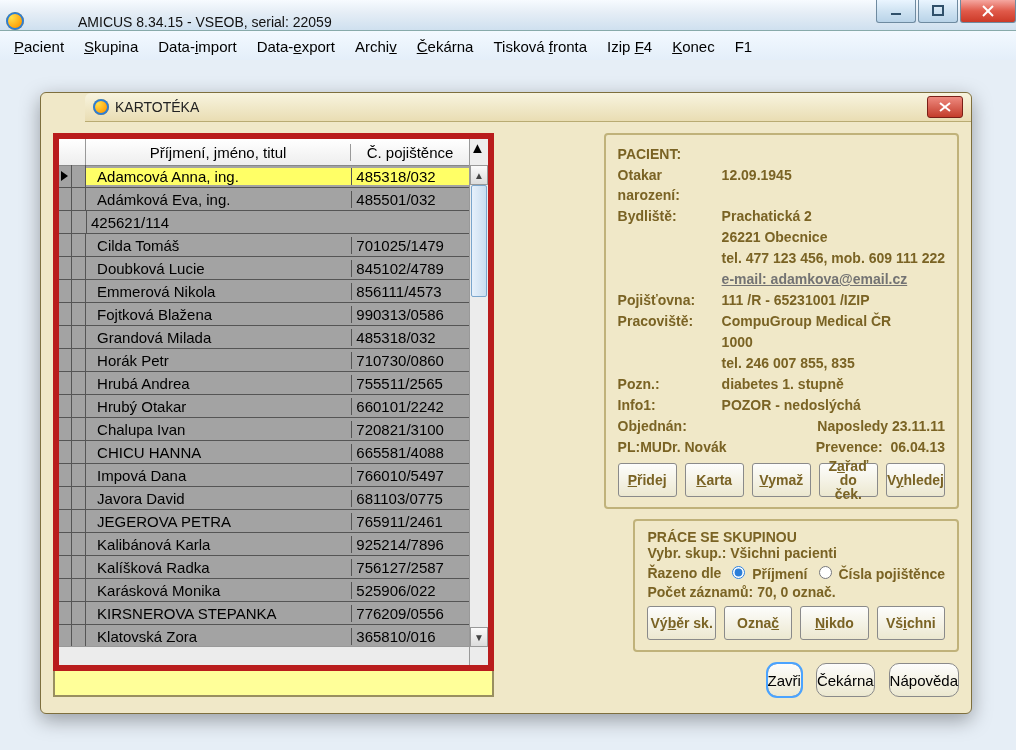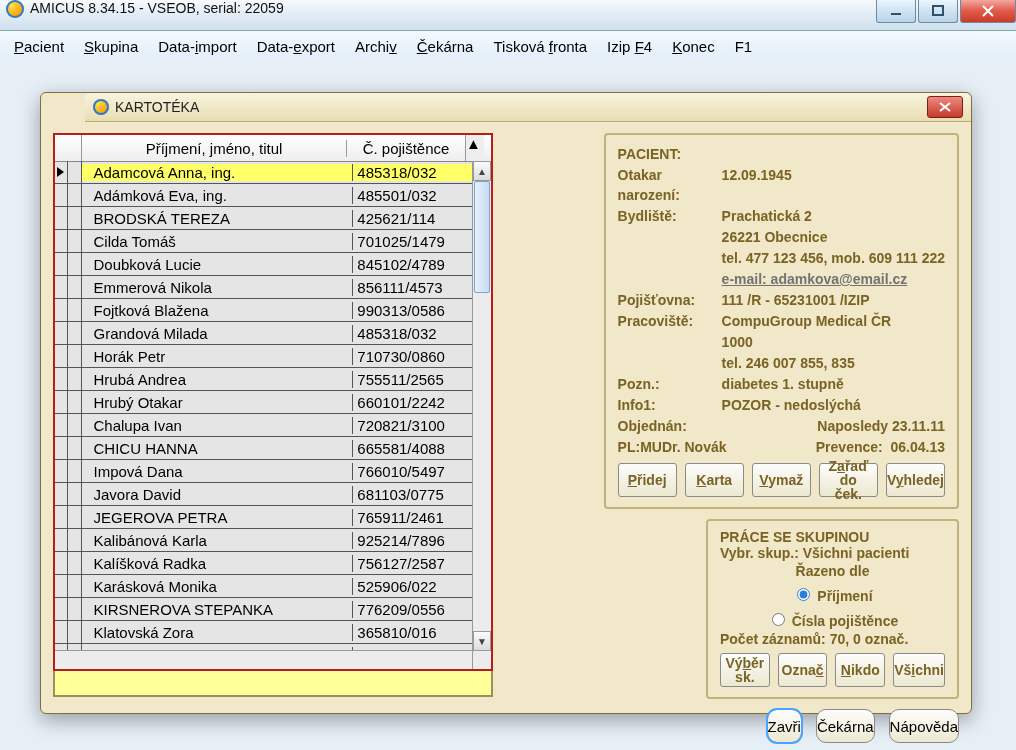--- a/index.html
+++ b/index.html
@@ -1,19 +1,19 @@
 <!DOCTYPE html>
 <html><head>
 <meta charset="utf-8">
 <style>
   html,body{margin:0;padding:0;font-family:Tahoma,Verdana,sans-serif;font-size:13px;}
   body{width:1016px;height:750px;background:linear-gradient(to bottom,#0b3a57,#1b5d7a 50%,#0b3a57);overflow:hidden;}
   .window{position:absolute;left:0;top:0;width:1016px;}
   
-  .titlebar{height:30px;background:linear-gradient(to bottom,#f7fbff,#e6eef6 40%,#cfe0ef);border-bottom:1px solid #8aa;display:flex;align-items:flex-start;}
+  .titlebar{height:30px;background:linear-gradient(to bottom,#f7fbff,#e6eef6 40%,#cfe0ef);border-bottom:1px solid #8aa;display:flex;align-items:flex-end;gap:48px;}
   .titlebar .ticon{width:18px;height:18px;margin:0 6px;border-radius:50%;background:radial-gradient(circle at 30% 30%,#ffe14d,#ff9a00 70%);box-shadow:0 0 0 2px #2b7ed8 inset;}
   .titlebar .ttxt{flex:1;color:#111;font-size:14px;}
   .winbtns{display:flex;height:30px;}
   .winbtn{width:38px;height:22px;margin-top:0;border:1px solid #6e8aa0;border-top:none;border-radius:0 0 3px 3px;display:flex;align-items:center;justify-content:center;margin-left:2px;font-weight:bold;font-size:14px;color:#30506a;}
   .winbtn.min,.winbtn.max{background:linear-gradient(to bottom,#eaf5ff,#cfe3f2 50%,#b9d3e8);}
   .winbtn.close{width:54px;background:linear-gradient(to bottom,#f5a7a0,#e05a4a 50%,#cc3a28);color:#fff;}
   .winbtn svg{display:block;}
   
   .menubar{height:30px;background:linear-gradient(to bottom,#f3f9ff,#e3eef9);display:flex;align-items:center;border-bottom:1px solid #b9c7d4;padding:0 4px;font-size:15px;}
   .menubar .mitem{padding:2px 10px;color:#000;cursor:default;}
@@ -22,21 +22,21 @@
   .client{position:absolute;left:0;right:0;top:60px;height:690px;background:#e6eef6;}
   
   .kwin{position:absolute;left:40px;top:32px;width:930px;height:620px;background:#f0e8c8;border:1px solid #7e6f3e;border-radius:6px;box-shadow:0 6px 20px rgba(0,0,0,.35);}
   .kwin .ktitle{height:28px;background:linear-gradient(to bottom,#f8f4df,#e9ddb3);border-radius:6px 6px 0 0;display:flex;align-items:center;padding:0 8px;border-bottom:1px solid #b9ab72;margin-left:44px;}
   .ktitle .kicon{width:16px;height:16px;margin-right:6px;border-radius:50%;background:radial-gradient(circle at 30% 30%,#ffe14d,#ff9a00 70%);box-shadow:0 0 0 2px #2b7ed8 inset;}
   .ktitle .ktxt{flex:1;font-size:14px;color:#222;}
   .kclose{width:34px;height:20px;border:1px solid #7a1f16;border-radius:3px;background:linear-gradient(to bottom,#ee8a7f,#c33c2b);color:#fff;display:flex;align-items:center;justify-content:center;}
   .kbody{position:absolute;left:12px;right:12px;top:40px;bottom:16px;display:flex;gap:14px;}
   
   .tablewrap{flex:0 0 440px;display:flex;flex-direction:column;}
-  .grid{flex:1;border:2px solid #b91c1c;background:#e5e5e5;overflow:hidden;position:relative;font-size:15px;}
+  .grid{flex:1;border:6px solid #b91c1c;background:#a3a3a3;overflow:hidden;position:relative;font-size:15px;}
   .ghead{display:flex;background:linear-gradient(to bottom,#fff,#eee);border-bottom:1px solid #888;height:26px;align-items:center;font-weight:normal;}
   .ghead .gc0{width:26px;border-right:1px solid #999;height:100%;}
   .ghead .gc1{width:264px;text-align:center;border-right:1px solid #999;}
   .ghead .gc2{width:118px;text-align:center;}
   .ghead .gscroll{width:18px;background:#eee;border-left:1px solid #999;height:100%;}
   .gbody{position:absolute;top:26px;left:0;right:18px;bottom:18px;overflow:hidden;}
   .grow{display:flex;height:22px;align-items:center;border-bottom:1px solid #555;}
   .grow .rc0{width:12px;height:100%;border-right:1px solid #555;display:flex;align-items:center;justify-content:center;}
   .grow .rc0b{width:14px;height:100%;border-right:1px solid #555;}
   .grow .rc1{width:264px;padding-left:11px;border-right:1px solid #555;white-space:nowrap;overflow:hidden;}
@@ -55,21 +55,21 @@
   fieldset.box .rowl{display:flex;margin:1px 0;line-height:20px;}
   .rowl .lab{width:104px;flex-shrink:0;}
   .rowl .val{flex:1;}
   .rowl.empty .lab{visibility:hidden;}
   .email{color:#737373;text-decoration:underline;cursor:pointer;}
   .inforow{display:flex;justify-content:space-between;}
   .btnrow{display:flex;gap:8px;margin-top:6px;}
   .btn{flex:1;height:32px;background:linear-gradient(to bottom,#fdfdfc,#ece8d0);border:1px solid #8a8a8a;border-radius:3px;font-family:inherit;font-size:14px;font-weight:bold;cursor:default;display:flex;align-items:center;justify-content:center;text-align:center;line-height:14px;}
   .btn .u{text-decoration:underline;}
   fieldset.box2{border:2px solid #c0b27a;border-radius:4px;padding:8px 12px 10px 12px;margin:0;color:#7a6324;font-size:14px;font-weight:bold;}
-  .radiorow{display:flex;align-items:center;gap:6px;margin:2px 0;flex-direction:column;}
+  .radiorow{display:flex;align-items:center;gap:6px;margin:2px 0;}
   .radiorow input{accent-color:#2b7ed8;}
   .bottomrow{display:flex;gap:14px;margin-top:auto;}
   .bigbtn{flex:1;height:32px;background:linear-gradient(to bottom,#fdfdfc,#ece8d0);border:1px solid #8a8a8a;border-radius:10px;font-size:15px;display:flex;align-items:center;justify-content:center;}
   .bigbtn.focus{outline:2px solid #4aa3ff;outline-offset:-1px;}
 </style>
 </head>
 <body>
 
 <div class="window">
   <div class="titlebar">
@@ -139,21 +139,20 @@
                 </div>
                 <div class="grow">
                   <div class="rc0"></div>
                   <div class="rc0b"></div>
                   <div class="rc1">Adámková Eva, ing.</div>
                   <div class="rc2">485501/032</div>
                 </div>
                 <div class="grow">
                   <div class="rc0"></div>
                   <div class="rc0b"></div>
-                  <div class="rc1">BRODSKÁ TEREZA</div>
                   <div class="rc2">425621/114</div>
                 </div>
                 <div class="grow">
                   <div class="rc0"></div>
                   <div class="rc0b"></div>
                   <div class="rc1">Cilda Tomáš</div>
                   <div class="rc2">701025/1479</div>
                 </div>
                 <div class="grow">
                   <div class="rc0"></div>

